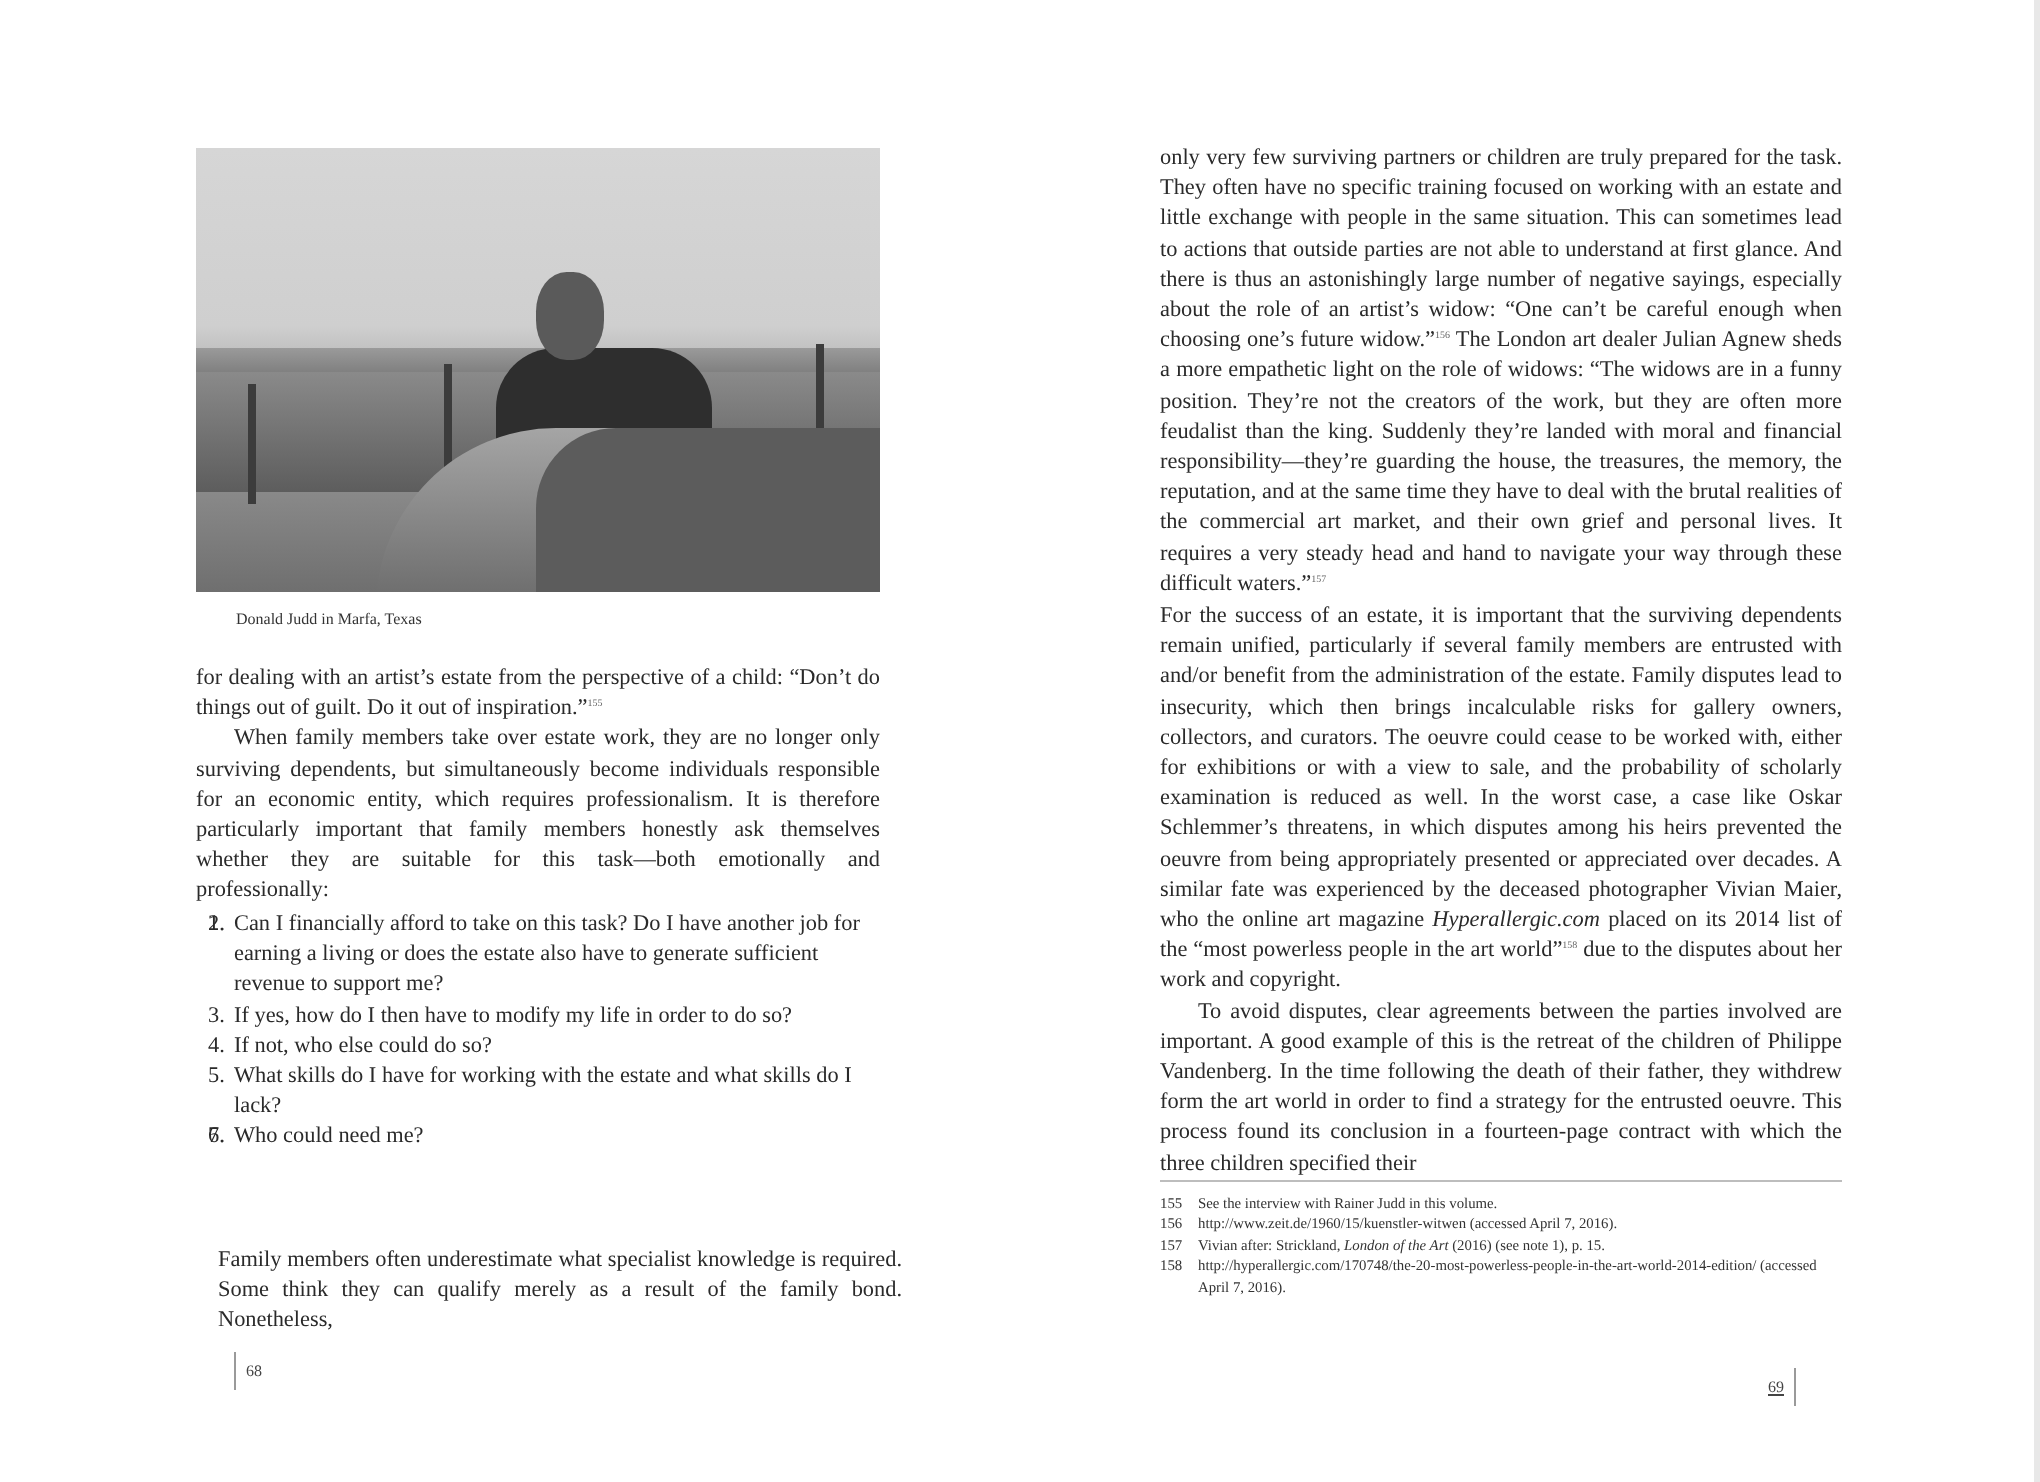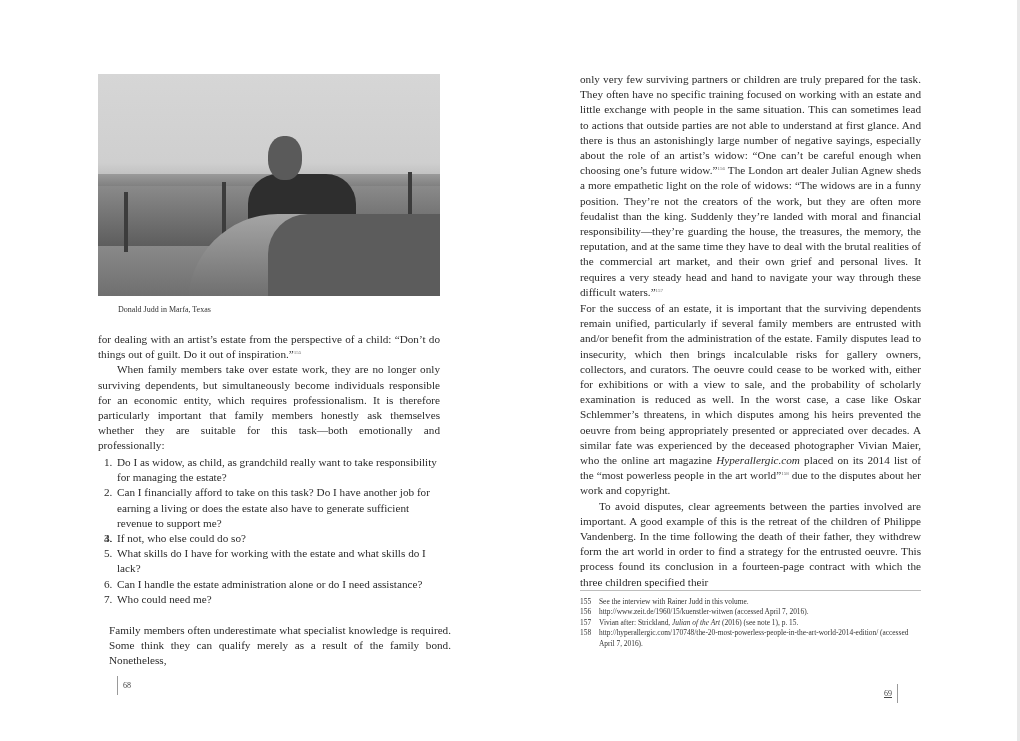--- a/index.html
+++ b/index.html
@@ -69,26 +69,26 @@
 </div>
 
 <div class="caption">Donald Judd in Marfa, Texas</div>
 
 <div class="text-block lp1">
   <p><span>for dealing with an artist’s estate from the perspective of a child: “Don’t do things out of guilt. Do it out of inspiration.”</span><sup>155</sup></p>
   <p class="indent">When family members take over estate work, they are no longer only surviving dependents, but simultaneously become individuals responsible for an economic entity, which requires professionalism. It is therefore particularly important that family members honestly ask themselves whether they are suitable for this task—both emotionally and professionally:</p>
 </div>
 
 <ol class="list">
-  <li><span class="num">1.</span><span>Do I as widow, as child, as grandchild really want to take responsibility for managing the estate?</span></li>
+  <li><span class="num">1.</span></li>
   <li><span class="num">2.</span><span>Can I financially afford to take on this task? Do I have another job for earning a living or does the estate also have to generate sufficient revenue to support me?</span></li>
-  <li><span class="num">3.</span></li>
+  <li><span class="num">3.</span><span>If yes, how do I then have to modify my life in order to do so?</span></li>
   <li><span class="num">4.</span><span>If not, who else could do so?</span></li>
   <li><span class="num">5.</span><span>What skills do I have for working with the estate and what skills do I lack?</span></li>
-  <li><span class="num">6.</span><span>Can I handle the estate administration alone or do I need assistance?</span></li>
+  <li><span class="num">6.</span></li>
   <li><span class="num">7.</span><span>Who could need me?</span></li>
 </ol>
 
 <div class="text-block lp2">
   <p>Family members often underestimate what specialist knowledge is required. Some think they can qualify merely as a result of the family bond. Nonetheless,</p>
 </div>
 
 <div class="folio-left">68</div>
 
 <div class="page page-right"></div>
@@ -100,17 +100,17 @@
 <div class="text-block rp2">
   <p><span>For the success of an estate, it is important that the surviving dependents remain unified, particularly if several family members are entrusted with and/or benefit from the administration of the estate. Family disputes lead to insecurity, which then brings incalculable risks for gallery owners, collectors, and curators. The oeuvre could cease to be worked with, either for exhibitions or with a view to sale, and the probability of scholarly examination is reduced as well. In the worst case, a case like Oskar Schlemmer’s threatens, in which disputes among his heirs prevented the oeuvre from being appropriately presented or appreciated over decades. A similar fate was experienced by the deceased photographer Vivian Maier, who the online art magazine </span><i>Hyperallergic.com</i><span> placed on its 2014 list of the “most powerless people in the art world”</span><sup>158</sup><span> due to the disputes about her work and copyright.</span></p>
   <p class="indent">To avoid disputes, clear agreements between the parties involved are important. A good example of this is the retreat of the children of Philippe Vandenberg. In the time following the death of their father, they withdrew form the art world in order to find a strategy for the entrusted oeuvre. This process found its conclusion in a fourteen-page contract with which the three children specified their</p>
 </div>
 
 <div class="fn-rule"></div>
 
 <div class="footnotes">
   <div class="fn"><span class="fnum">155</span><span>See the interview with Rainer Judd in this volume.</span></div>
   <div class="fn"><span class="fnum">156</span><span>http://www.zeit.de/1960/15/kuenstler-witwen (accessed April 7, 2016).</span></div>
-  <div class="fn"><span class="fnum">157</span><span>Vivian after: Strickland, </span><i>Julian of the Art</i><span> (2016) (see note 1), p. 15.</span></div>
+  <div class="fn"><span class="fnum">157</span><span>Vivian after: Strickland, </span><i>London of the Art</i><span> (2016) (see note 1), p. 15.</span></div>
   <div class="fn"><span class="fnum">158</span><span>http://hyperallergic.com/170748/the-20-most-powerless-people-in-the-art-world-2014-edition/ (accessed April 7, 2016).</span></div>
 </div>
 
 <div class="folio-right">69</div>
 
 </body></html>

